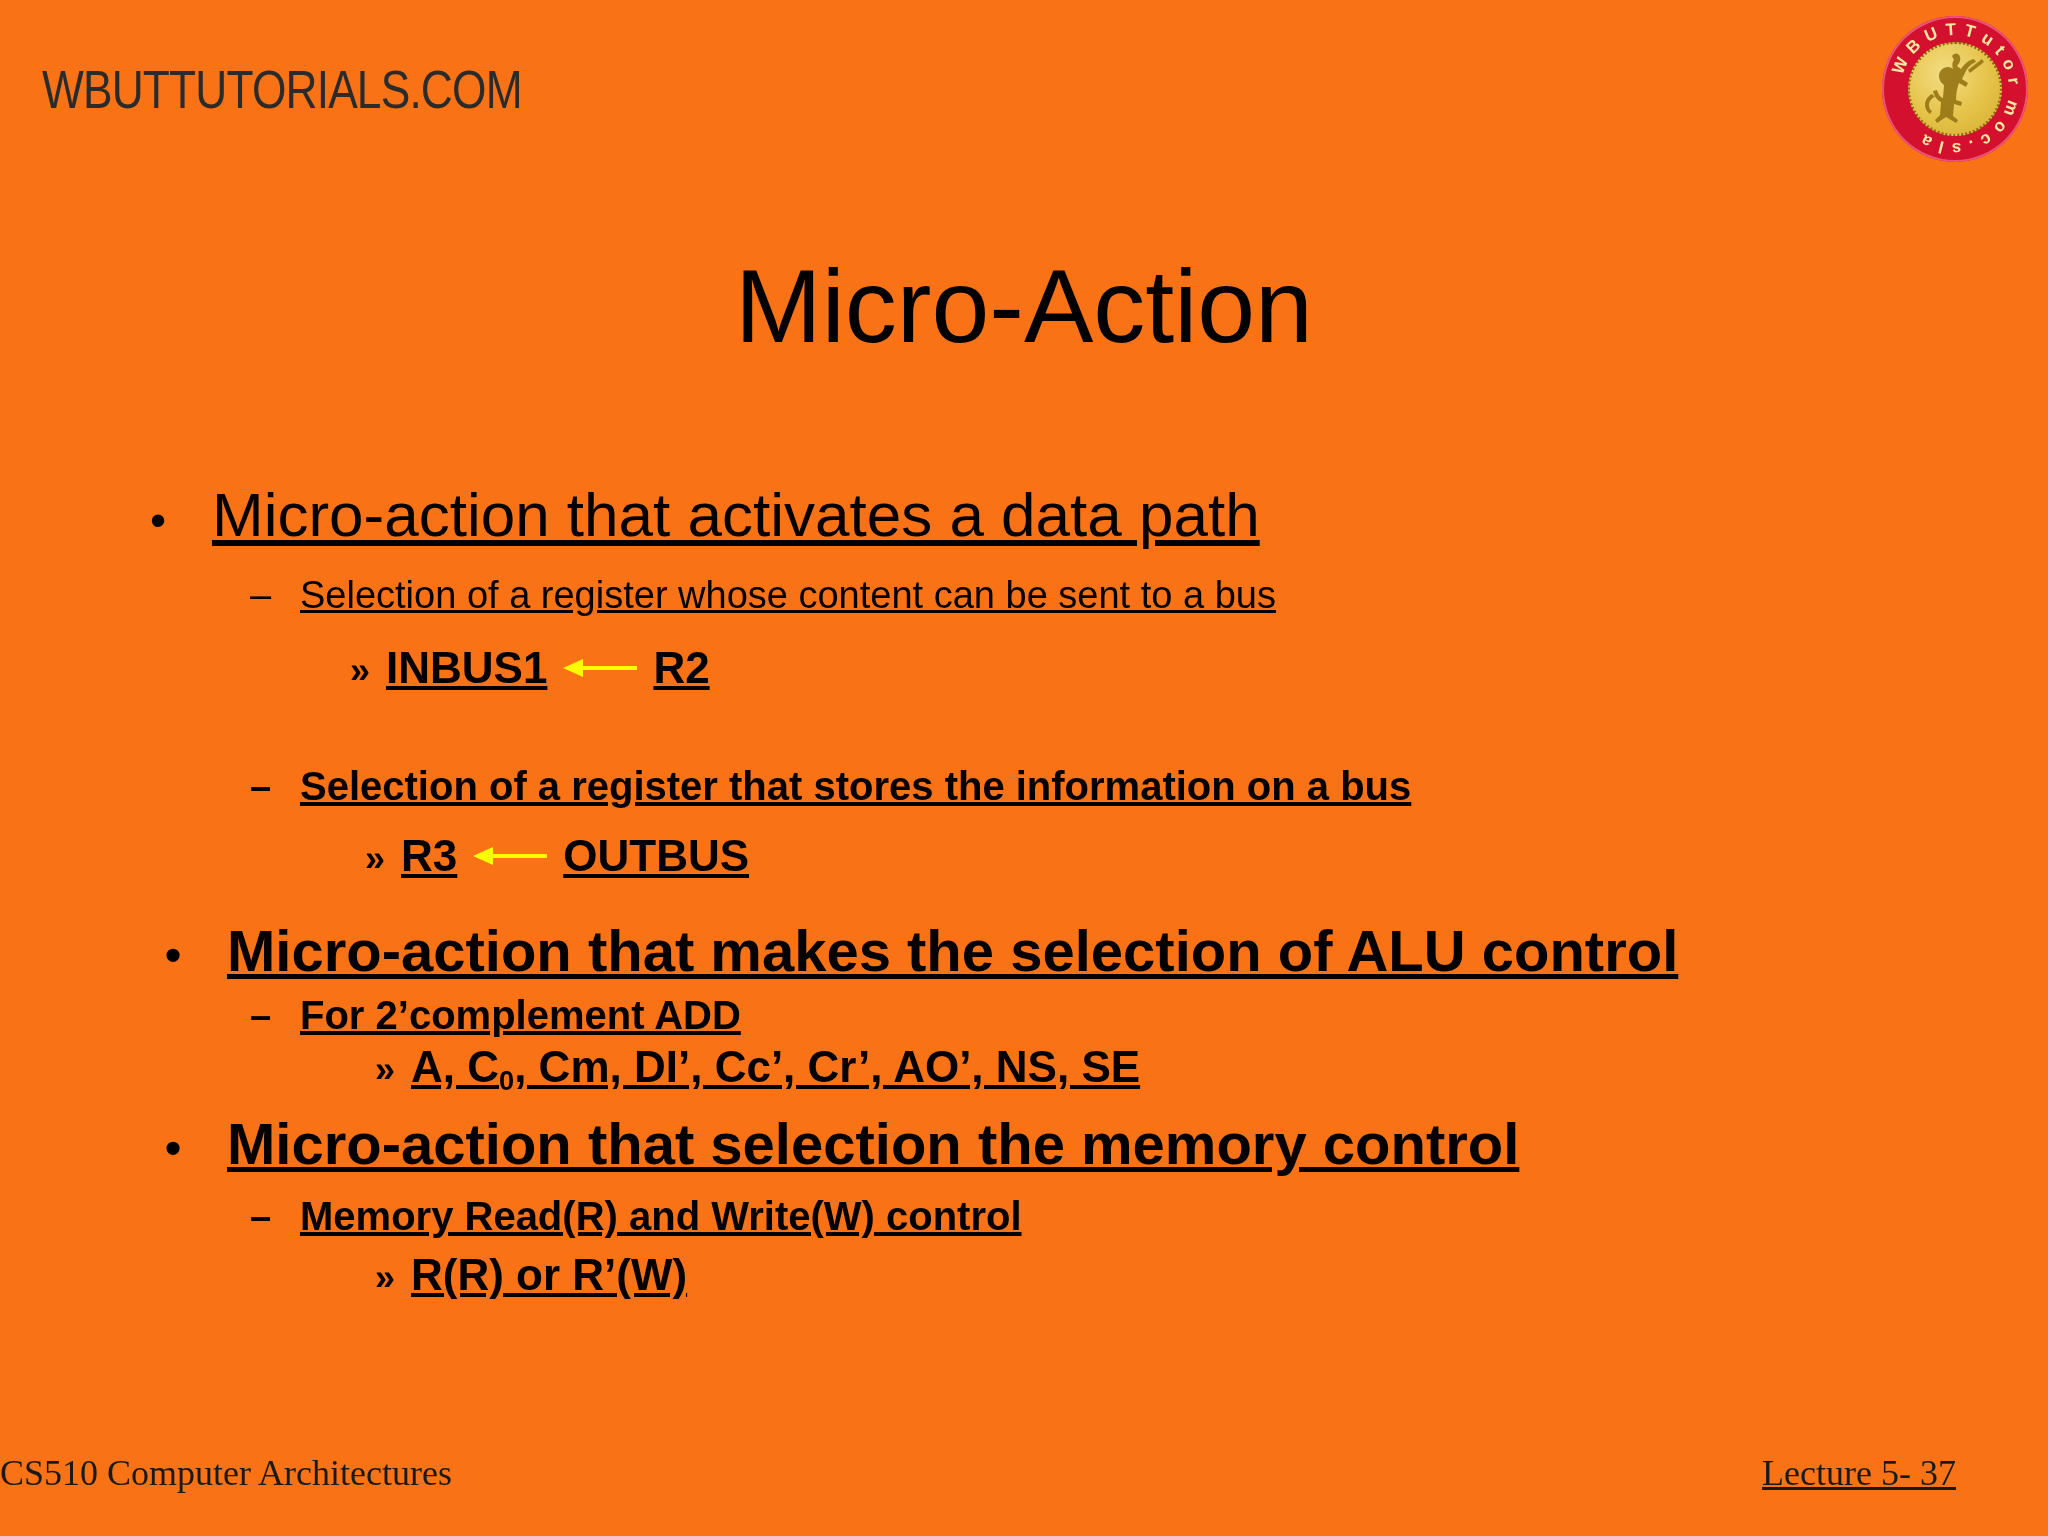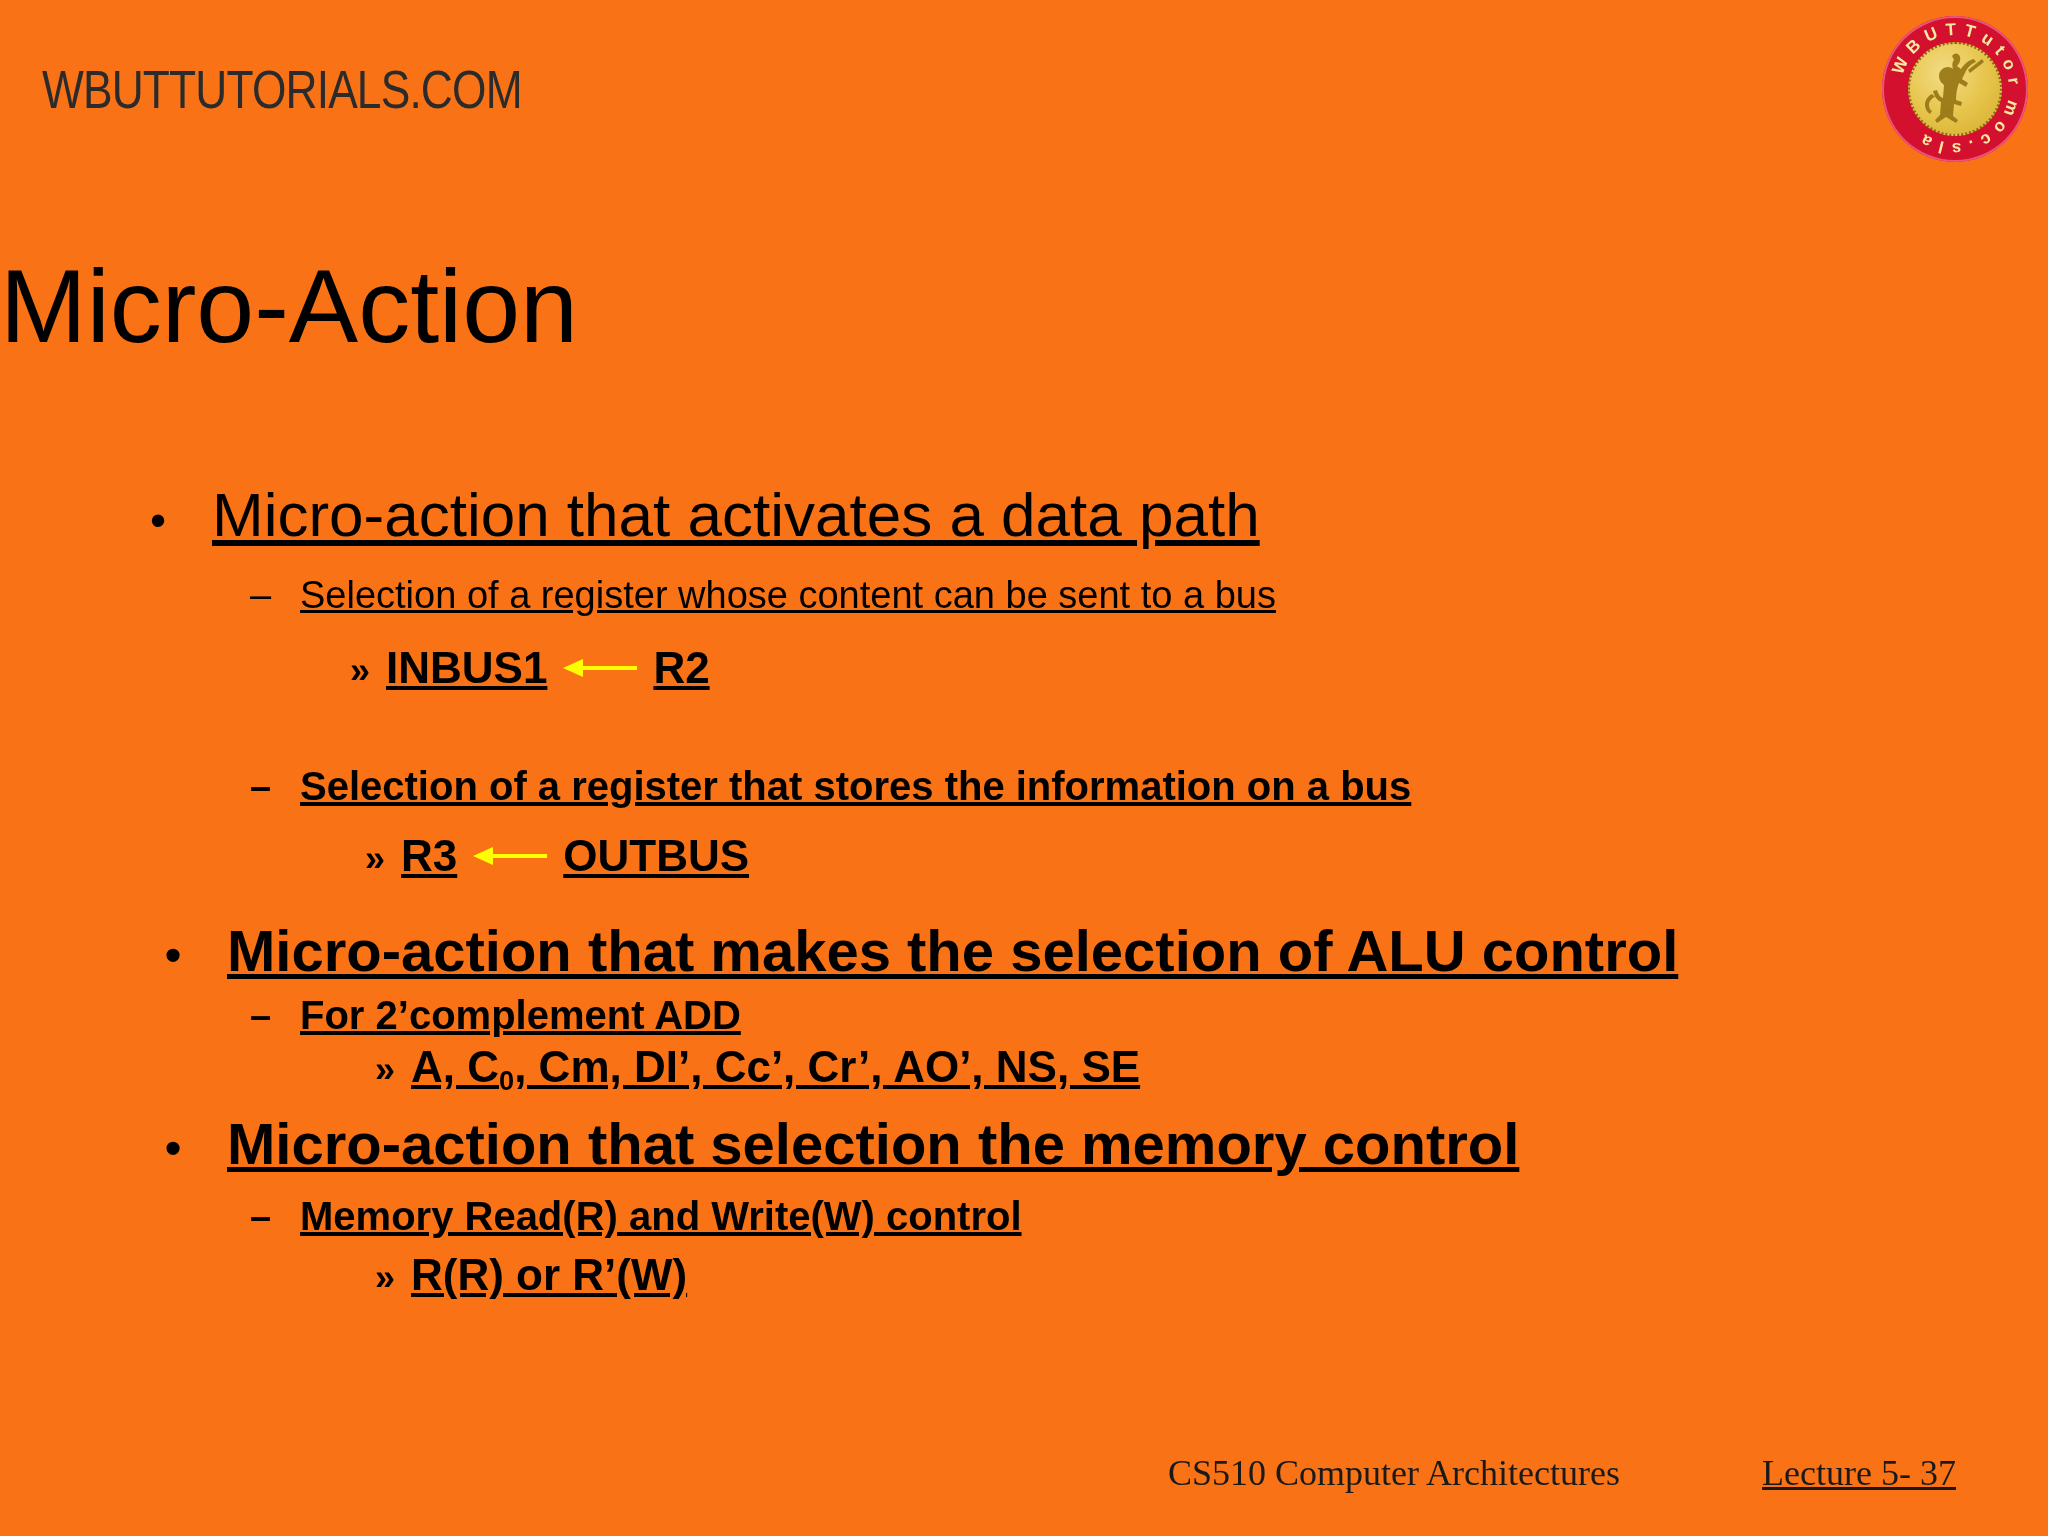--- a/index.html
+++ b/index.html
@@ -77,20 +77,21 @@
     fill: #f6e9a0;
     letter-spacing: 1.2px;
   }
 
   
   #slide-title {
     position: absolute;
     left: 0;
     top: 252px;
     width: 2048px;
+    text-align: center;
     font-family: "Liberation Sans", sans-serif;
     font-size: 104px;
     font-weight: 400;
     line-height: 1.05;
     color: #000000;
     white-space: nowrap;
   }
 
   
   .body-line {
@@ -160,21 +161,21 @@
   .footer-text {
     position: absolute;
     top: 1452px;
     font-family: "Liberation Serif", serif;
     font-size: 36px;
     font-weight: 400;
     color: #1a1a1a;
     white-space: nowrap;
   }
   #footer-left   { left: 120px; }
-  #footer-center { left: 0; width: 1620px; text-align: right; }
+  #footer-center { left: 0; width: 1620px; text-align: left; }
   #footer-right  { right: 92px; text-decoration: underline; }
 </style>
 </head>
 <body>
 
 <div id="slide">
 
   <div id="site-brand">WBUTTUTORIALS.COM</div>
 
   <div id="brand-logo">

